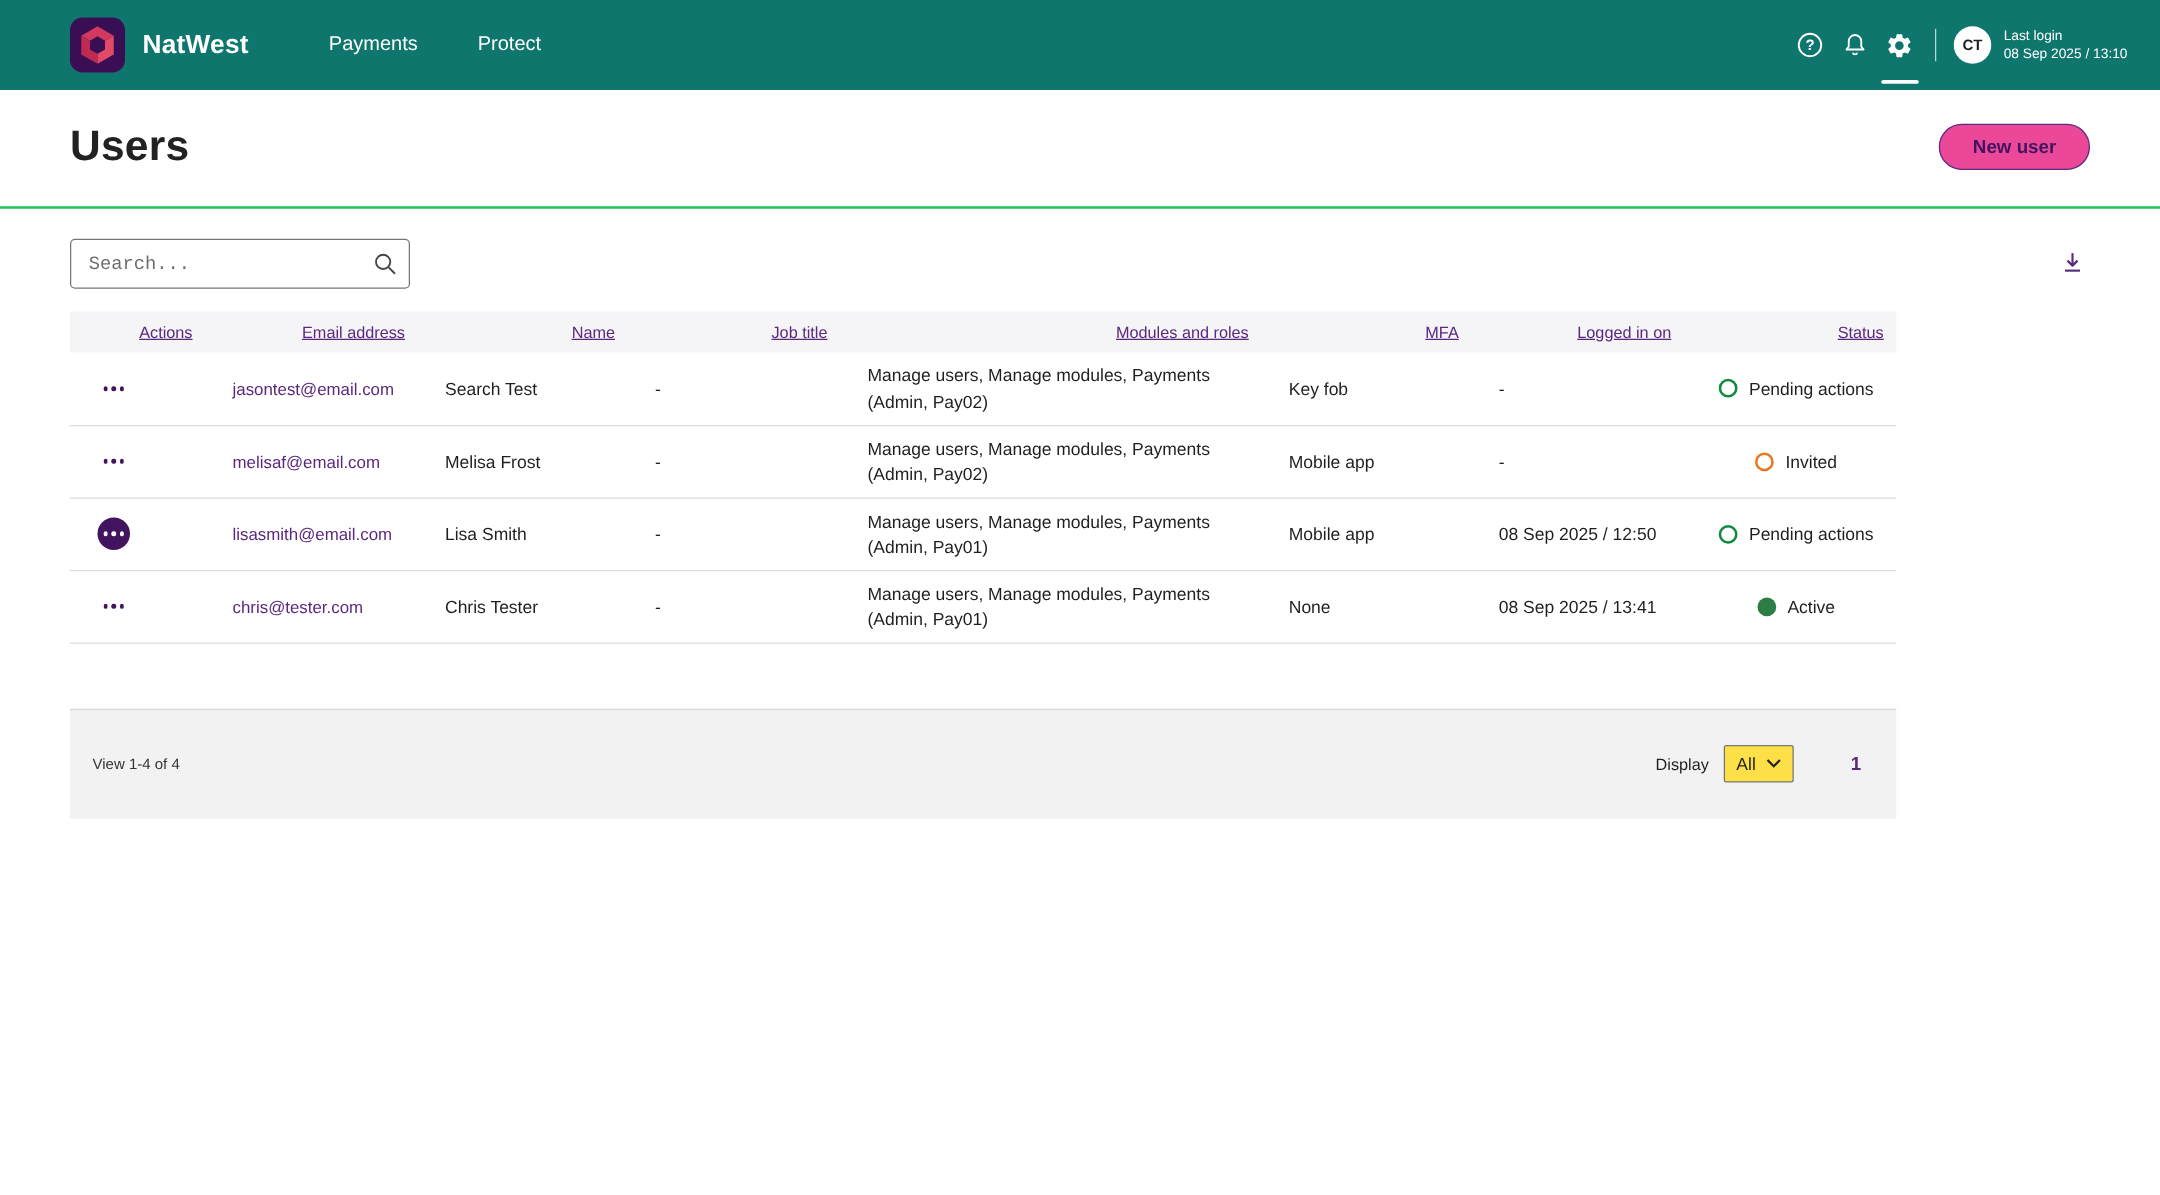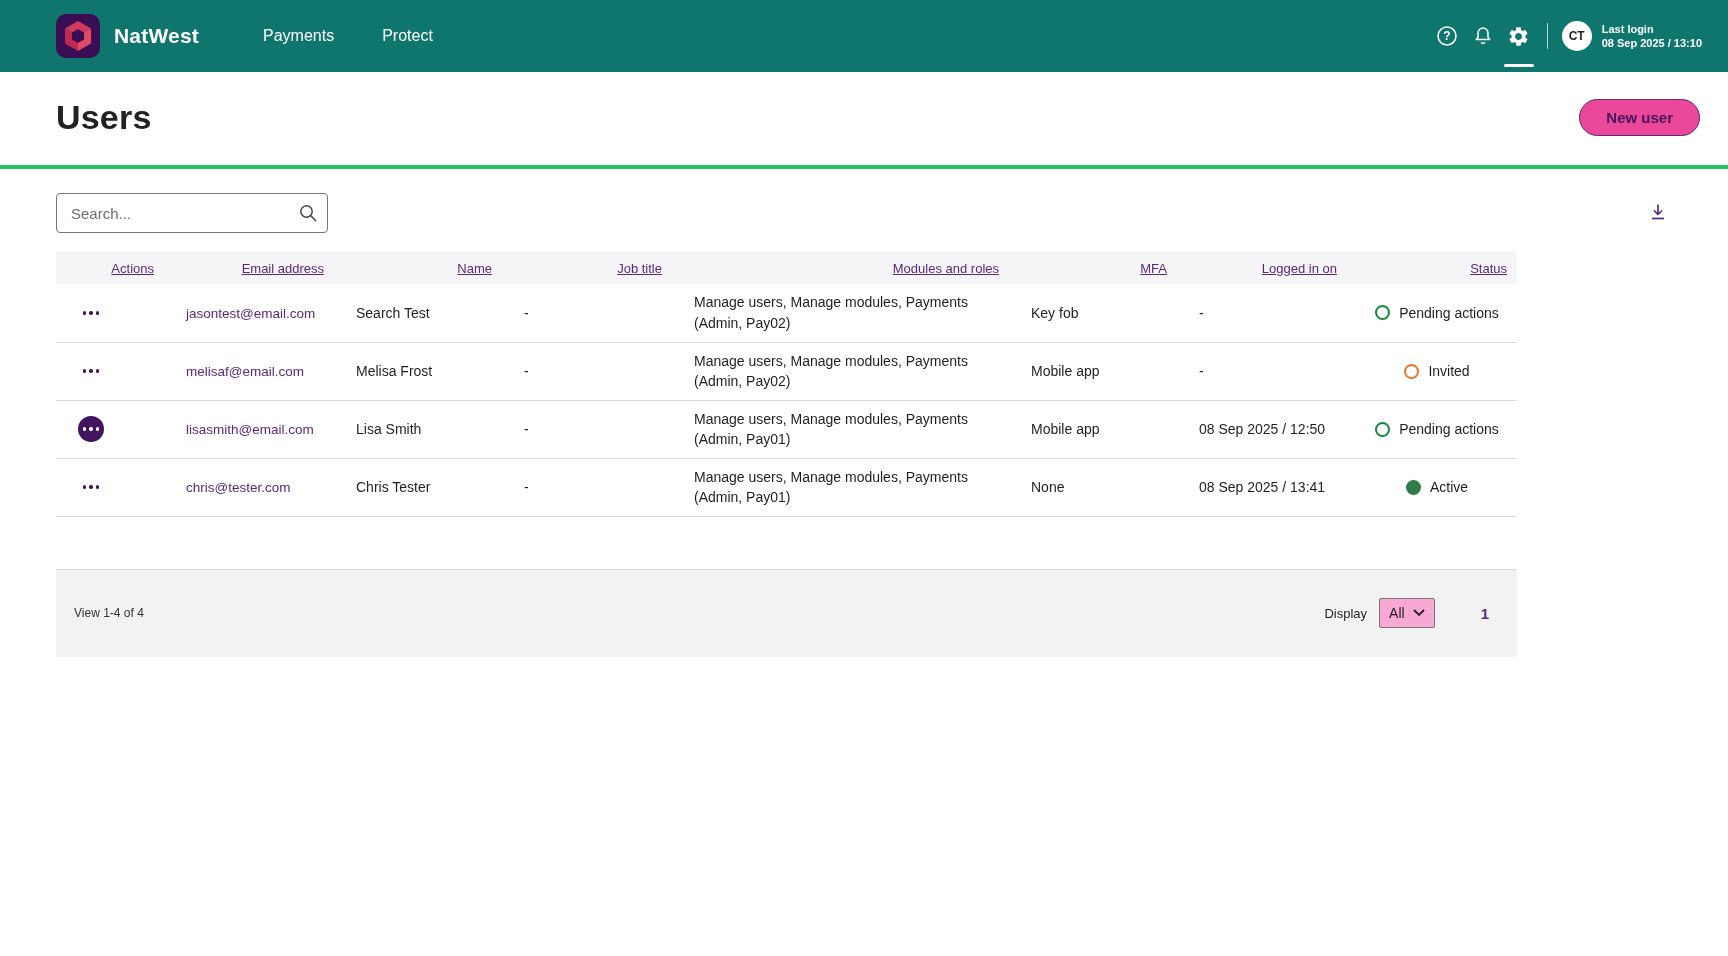--- a/index.html
+++ b/index.html
@@ -11,30 +11,30 @@
   .brand { display:flex; align-items:center; gap:14px; cursor:pointer; }
   .logo { width:44px; height:44px; border-radius:10px; background:#3a0e55; display:flex; align-items:center; justify-content:center; }
   .brand-name { color:#ffffff; font-size:21px; font-weight:700; letter-spacing:.2px; }
   .nav-links { display:flex; gap:48px; margin-left:64px; flex:1; }
   .nav-link { color:#ffffff; font-size:16px; text-decoration:none; cursor:pointer; }
   .nav-right { display:flex; align-items:center; height:72px; padding-right:26px; }
   .icon-btn { position:relative; background:none; border:none; height:72px; display:flex; align-items:center; justify-content:center; width:36px; cursor:pointer; }
   .active-bar { position:absolute; bottom:5px; left:50%; transform:translateX(-50%); width:30px; height:3px; background:#ffffff; border-radius:2px; }
   .nav-divider { width:1px; height:26px; background:rgba(255,255,255,.7); margin:0 14px 0 10px; }
   .avatar { width:30px; height:30px; border-radius:50%; background:#ffffff; color:#1f1f1f; font-size:12px; font-weight:700; display:flex; align-items:center; justify-content:center; cursor:pointer; }
-  .last-login { color:#ffffff; font-size:11px; font-weight:700; line-height:1.3; margin-left:10px; }
-
-  
-  .page-header { display:flex; align-items:center; justify-content:space-between; padding:26px 28px 28px 56px; border-bottom:4px solid #22c55e; }
+  .last-login { color:#ffffff; font-size:11px; font-weight:400; line-height:1.3; margin-left:10px; }
+
+  
+  .page-header { display:flex; align-items:center; justify-content:space-between; padding:26px 56px 28px 56px; border-bottom:2px solid #22c55e; }
   .page-header h1 { font-size:34px; font-weight:700; color:#222222; letter-spacing:.2px; }
   .btn-outline { background:#ec4899; border:1px solid #5a287d; color:#42145f; font-size:15px; font-weight:700; border-radius:20px; padding:9px 26px; cursor:pointer; font-family:inherit; }
 
   
   .content { padding:0 56px; }
-  .toolbar { margin-top:24px; display:flex; align-items:center; justify-content:space-between; }
+  .toolbar { margin-top:24px; display:flex; align-items:center; justify-content:space-between;font-family:Liberation Mono, monospace; }
   .search-box { position:relative; width:272px; height:40px; }
   .search-box input { width:100%; height:100%; border:1px solid #767676; border-radius:4px; padding:0 38px 0 14px; font-size:15px; font-family:inherit; color:#1f1f1f; outline:none; }
   .search-box input::placeholder { color:#6e6e6e; }
   .search-icon { position:absolute; right:10px; top:10px; }
   .download-btn { background:none; border:none; cursor:pointer; padding:4px; }
 
   
   .table-wrap { position:relative; margin-top:18px; width:1461px; }
   table { border-collapse:collapse; table-layout:fixed; width:1461px; }
   thead tr { background:#f5f4f7; }
@@ -58,21 +58,21 @@
   
   .context-menu { position:absolute; left:16px; top:210px; width:128px; background:#ffffff; box-shadow:0 1px 7px rgba(0,0,0,.3); padding:6px 0; z-index:10; }
   .menu-item { font-size:15px; color:#1a1a1a; padding:3px 12px; height:25px; display:flex; align-items:center; cursor:pointer; }
   .menu-item.highlighted { border:2px solid #2e8540; height:28px; }
 
   
   .table-footer { margin-top:52px; width:1461px; height:88px; background:#f2f2f2; border-top:1px solid #d8d8d8; display:flex; align-items:center; justify-content:space-between; padding:0 18px; }
   .view-text { font-size:12px; color:#333333; }
   .footer-right { display:flex; align-items:center; gap:12px; }
   .display-label { font-size:13px; color:#1f1f1f; }
-  .display-select { display:flex; align-items:center; gap:8px; background:#f9a8d4; border:1px solid #767676; border-radius:2px; height:30px; padding:0 9px; font-size:14px; font-family:inherit; cursor:pointer; color:#1f1f1f; }
+  .display-select { display:flex; align-items:center; gap:8px; background:#fde047; border:1px solid #767676; border-radius:2px; height:30px; padding:0 9px; font-size:14px; font-family:inherit; cursor:pointer; color:#1f1f1f; }
   .page-number { color:#5a287d; font-weight:700; font-size:15px; margin-left:34px; margin-right:10px; cursor:pointer; }
 </style>
 </head>
 <body>
 
 <header class="navbar">
   <div class="brand">
     <span class="logo">
       <svg width="44" height="44" viewBox="0 0 44 44">
         <polygon points="22,7 35,14.5 22,22 9,14.5" fill="#d13a5e"></polygon>

